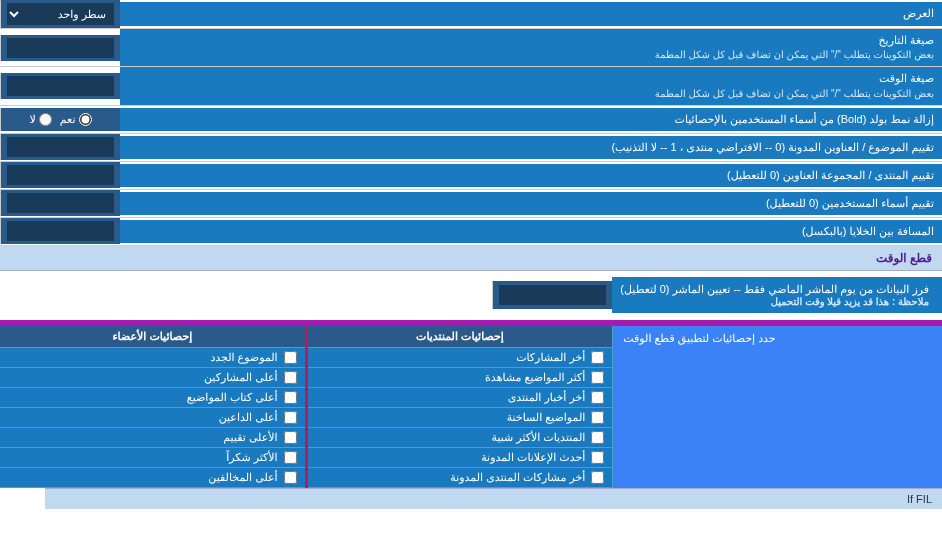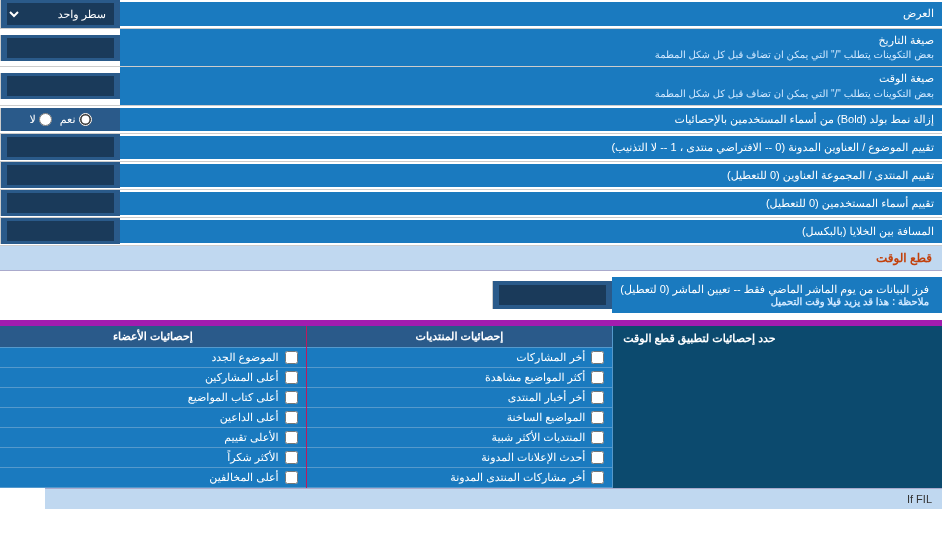--- a/index.html
+++ b/index.html
@@ -62,21 +62,21 @@
       border: none;
       outline: none;
       width: 100%;
       font-size: 11px;
       padding: 2px 4px;
       height: 22px;
     }
 
     .section-header {
       background: #c0d8f0;
-      color: #c2410c;
+      color: #4c1d95;
       font-weight: bold;
       text-align: right;
       padding: 5px 10px;
       border-bottom: 1px solid #aac;
       font-size: 12px;
     }
 
     .radio-group {
       display: flex;
       align-items: center;
@@ -245,25 +245,25 @@
       <div style="font-size:10px; color:#d0e8ff;font-weight:bold;">ملاحظة : هذا قد يزيد قيلا وقت التحميل</div>
     </div>
   </div>
   <div style="display:flex; align-items:center; justify-content:center; background:#2a5a8a; min-width:120px; width:120px; border-left:1px solid #ccc; padding:4px 6px;">
     <input type="text" style="background: rgb(26, 58, 90); color: rgb(255, 255, 255); border: none; outline: none; width: 100%; text-align: center; font-size: 11px; padding: 2px 4px; height: 20px;">
   </div>
 </div>
 
 <div style="display:flex; min-height:150px;">
 
-  <div style="background:#0c4a6e; color:#fff; width:35%; padding:6px 10px; text-align:right; font-size:11px; border-left:1px solid #5599cc; display:flex; align-items:flex-start; justify-content:flex-end;font-weight:bold;">
+  <div style="background:#3b82f6; color:#fff; width:35%; padding:6px 10px; text-align:right; font-size:11px; border-left:1px solid #5599cc; display:flex; align-items:flex-start; justify-content:flex-end;">
     <span>حدد إحصائيات لتطبيق قطع الوقت</span>
   </div>
 
-  <div style="flex:1; border-left:1px solid #be185d;">
+  <div style="flex:1; border-left:3px solid #be185d;">
     <div class="stats-col-header">
       <span>إحصائيات المنتديات</span>
     </div>
     <div class="stats-col-body">
       <div class="stats-item">
         <input type="checkbox" style="">
         <span>أخر المشاركات</span>
       </div>
       <div class="stats-item">
         <input type="checkbox" style="">

